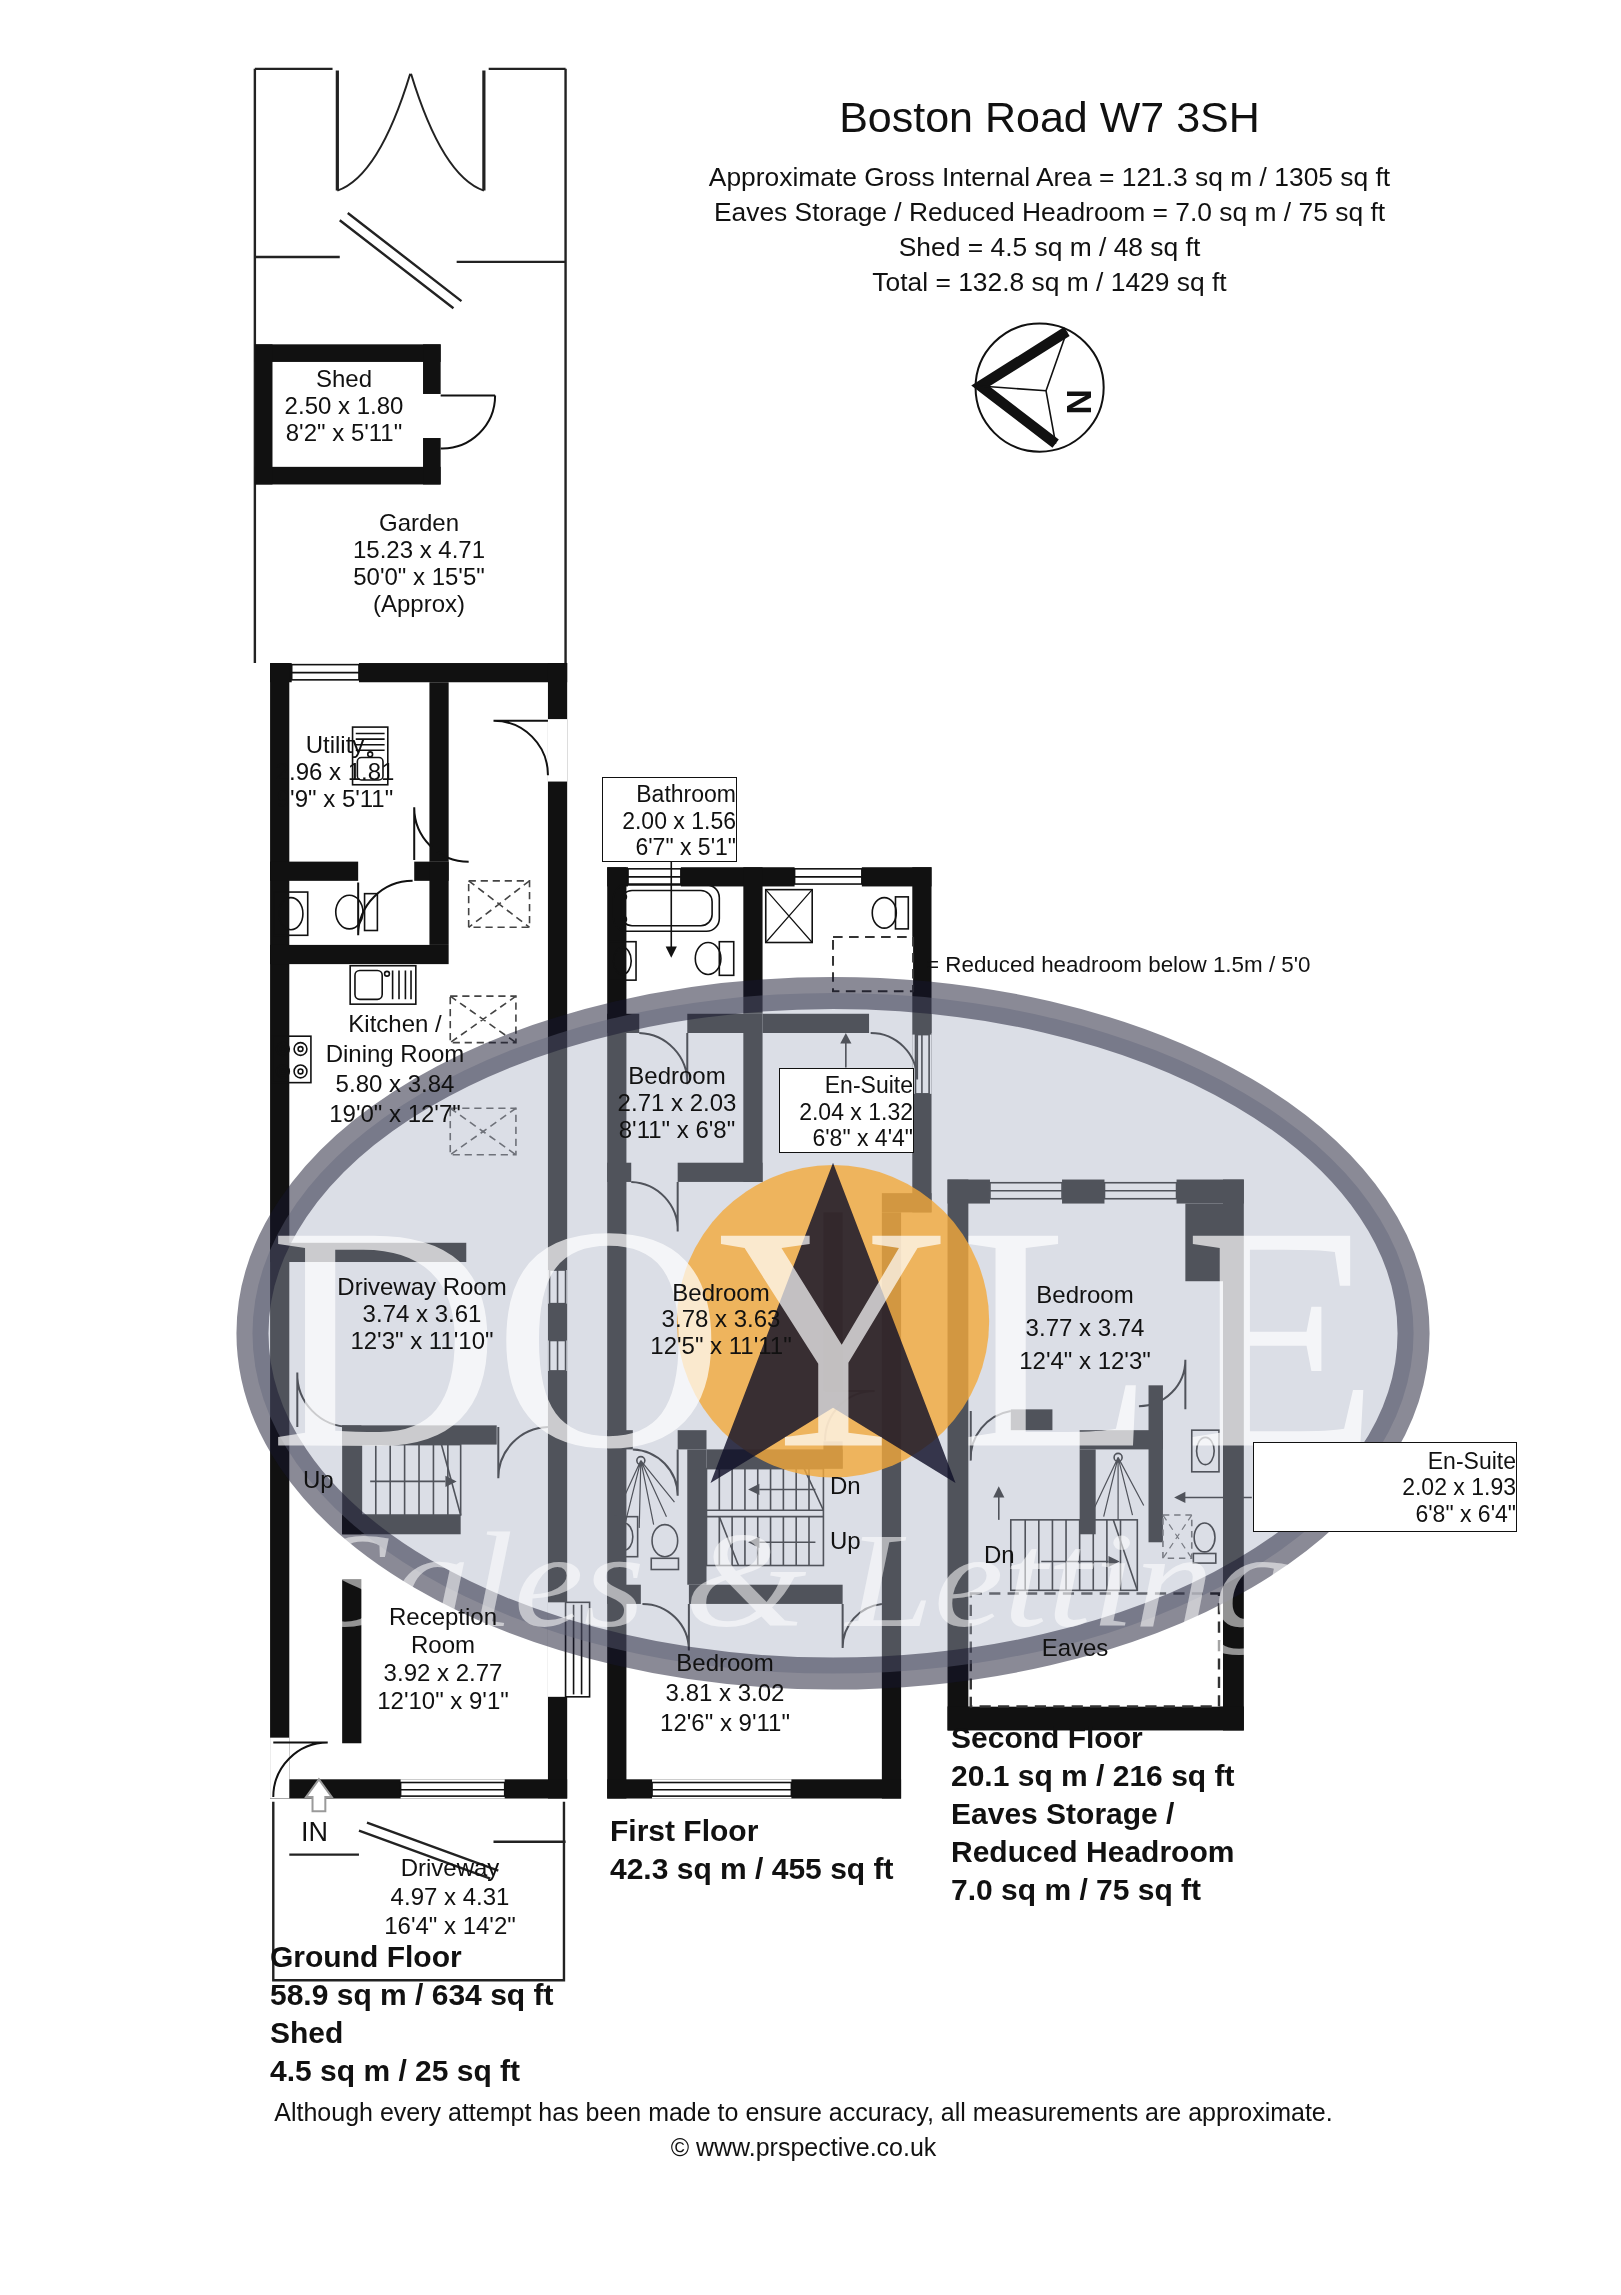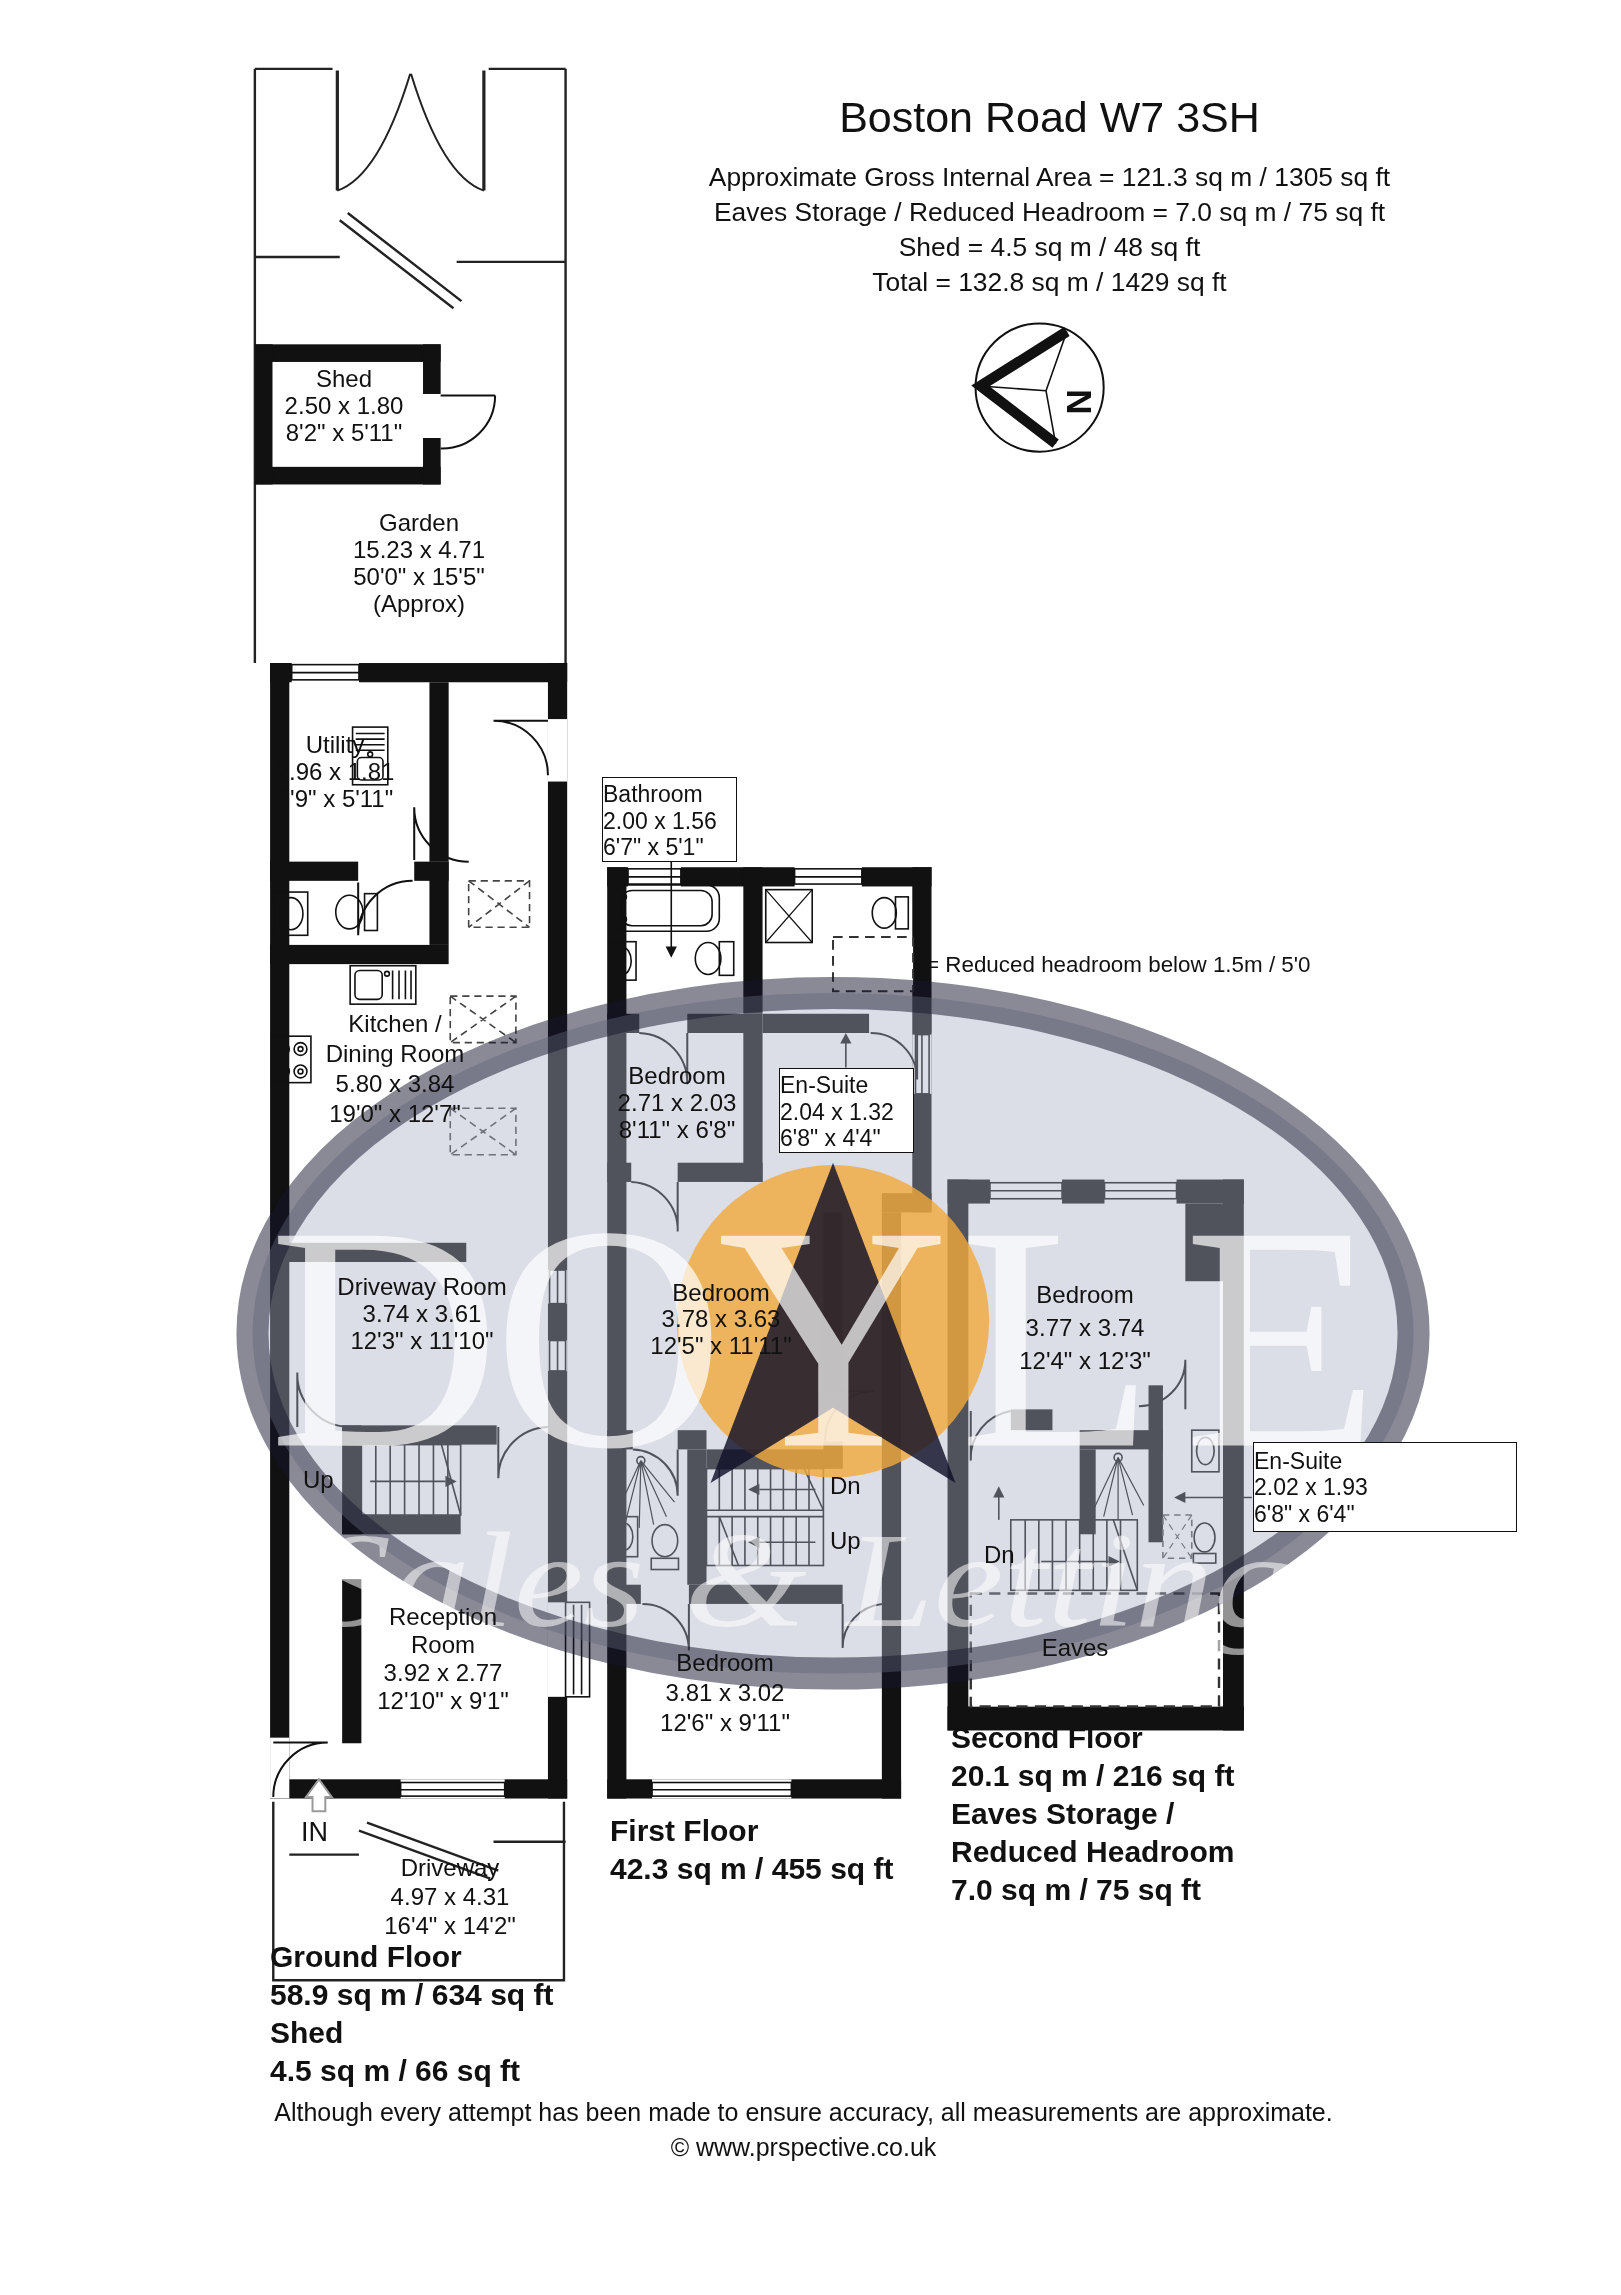--- a/index.html
+++ b/index.html
@@ -2,21 +2,21 @@
 <html style="font-size:13px"><head>
 <meta charset="utf-8">
 <style>
   html,body{margin:0;padding:0;background:#fff;}
   .canvas{position:relative;width:1622px;height:2295px;background:#fff;overflow:hidden;
           font-family:"Liberation Sans","DejaVu Sans",sans-serif;color:#111;}
   .layer{position:absolute;left:0;top:0;}
   svg{display:block;}
   .rl{position:absolute;transform:translateX(-50%);text-align:center;font-size:24px;
       line-height:27px;white-space:nowrap;color:#111;z-index:30;}
-  .co{position:absolute;background:#fff;border:1.6px solid #111;text-align:left;
+  .co{position:absolute;background:#fff;border:1.6px solid #111;text-align:right;
       font-size:23px;line-height:26.4px;padding-top:3.2px;box-sizing:border-box;
       white-space:nowrap;color:#111;z-index:30;}
   .ft{position:absolute;font-size:30px;font-weight:bold;line-height:38px;color:#111;
       white-space:nowrap;z-index:30;}
   .sm{position:absolute;font-size:24px;color:#111;white-space:nowrap;z-index:30;}
   .hd{position:absolute;left:473px;top:93px;width:1153px;text-align:center;z-index:30;}
   .hd-title{font-size:43px;line-height:48px;margin-bottom:19px;}
   .hd-sub{font-size:26.4px;line-height:35px;}
   .dc{position:absolute;left:0;top:2095px;width:1607px;text-align:center;font-size:25px;
       line-height:35px;color:#111;z-index:30;}
@@ -381,21 +381,21 @@
     <div>Driveway</div>
     <div>4.97 x 4.31</div>
     <div>16'4" x 14'2"</div>
   </div>
   <div class="sm" style="left:303px;top:1466px">Up</div>
   <div class="sm" style="left:301px;top:1817px;font-size:27px">IN</div>
   <div class="ft" style="left:270px;top:1938px">
     <div>Ground Floor</div>
     <div>58.9 sq m / 634 sq ft</div>
     <div>Shed</div>
-    <div>4.5 sq m / 66 sq ft</div>
+    <div>4.5 sq m / 25 sq ft</div>
   </div>
 
   <div class="co" style="left:602px;top:777px;width:135px;height:85px">
     <div>Bathroom</div>
     <div>2.00 x 1.56</div>
     <div>6'7" x 5'1"</div>
   </div>
   <div class="rl" style="left:677px;top:1062px">
     <div>Bedroom</div>
     <div>2.71 x 2.03</div>

